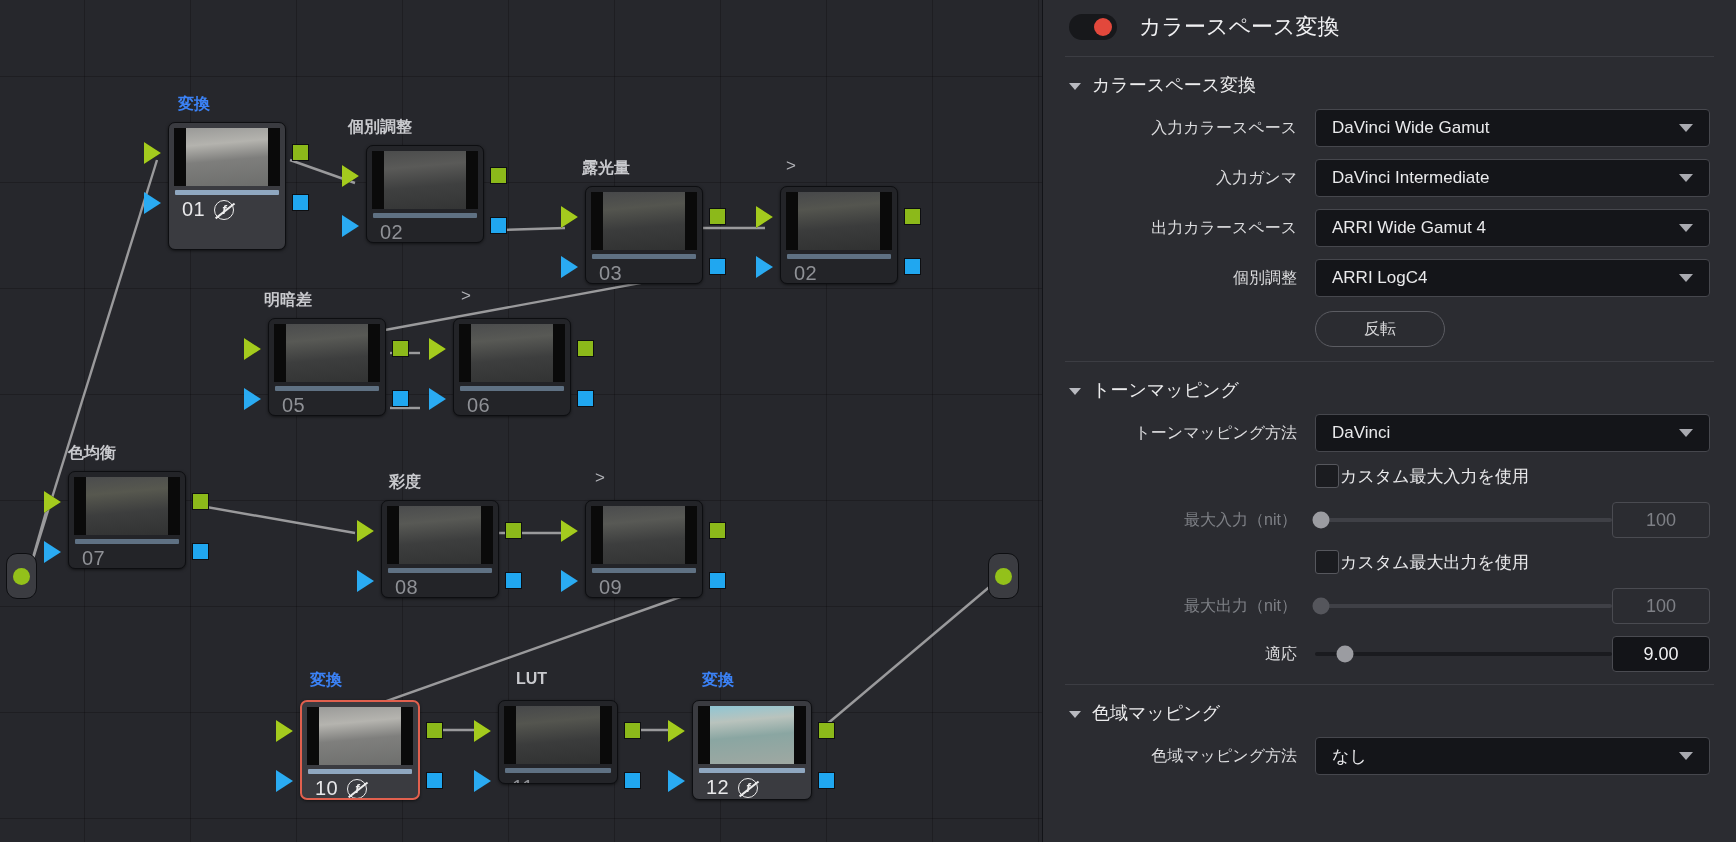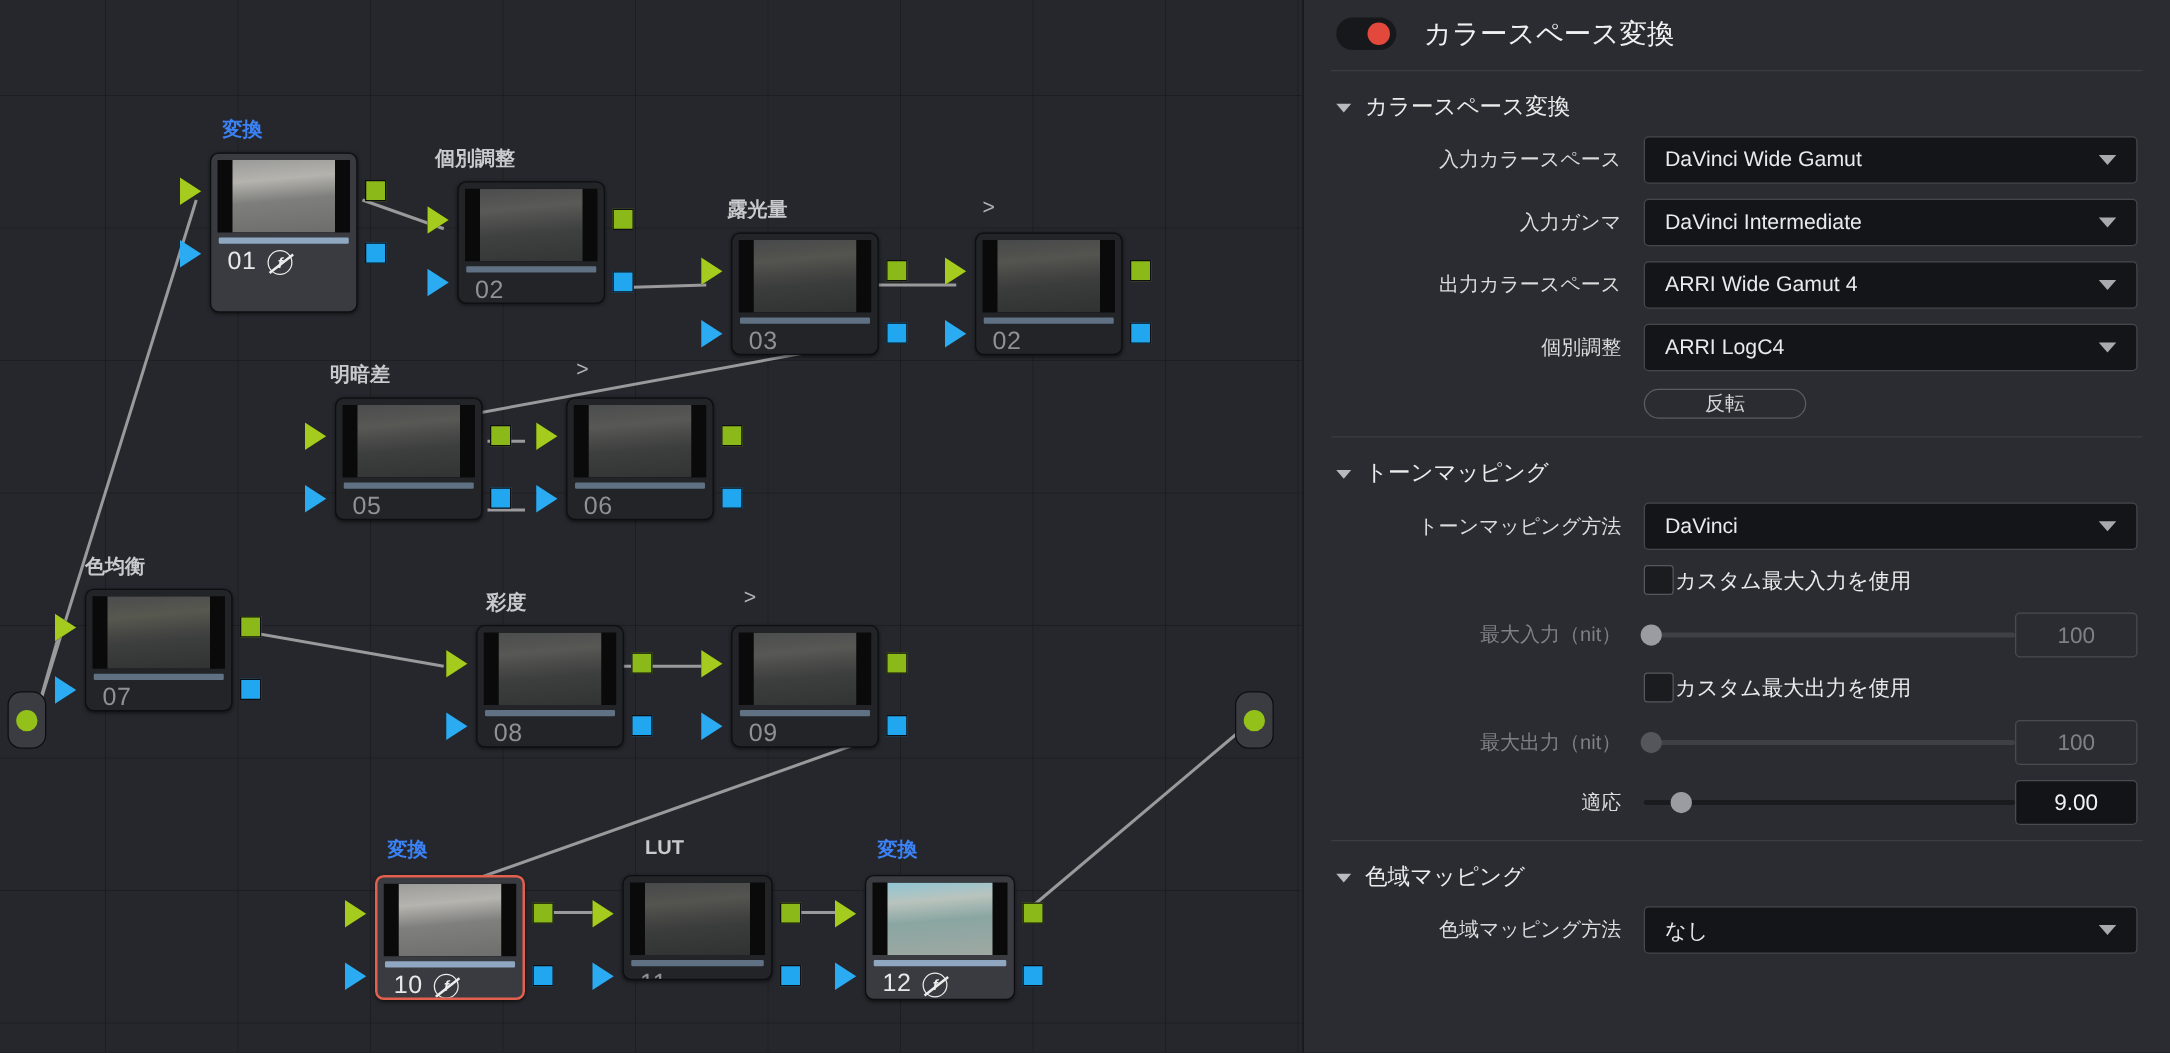--- a/index.html
+++ b/index.html
@@ -163,21 +163,21 @@
   .sel-chev {
     width: 0; height: 0;
     border-left: 7px solid transparent;
     border-right: 7px solid transparent;
     border-top: 8px solid #a9aab0;
     margin-right: 4px;
   }
 
   .btn-row { display: flex; padding: 2px 26px 0 272px; margin-bottom: 14px; }
   .pill-btn {
-    width: 130px; height: 24px;
+    width: 130px; height: 36px;
     border: 1px solid #5b5c62; border-radius: 18px;
     background: transparent; color: #d6d6d8;
     font-size: 16px;
     display: flex; align-items: center; justify-content: center;
     font-family: inherit;
   }
 
   .check-row {
     display: flex; align-items: center; gap: 1px;
     padding-left: 272px; margin-bottom: 14px;

